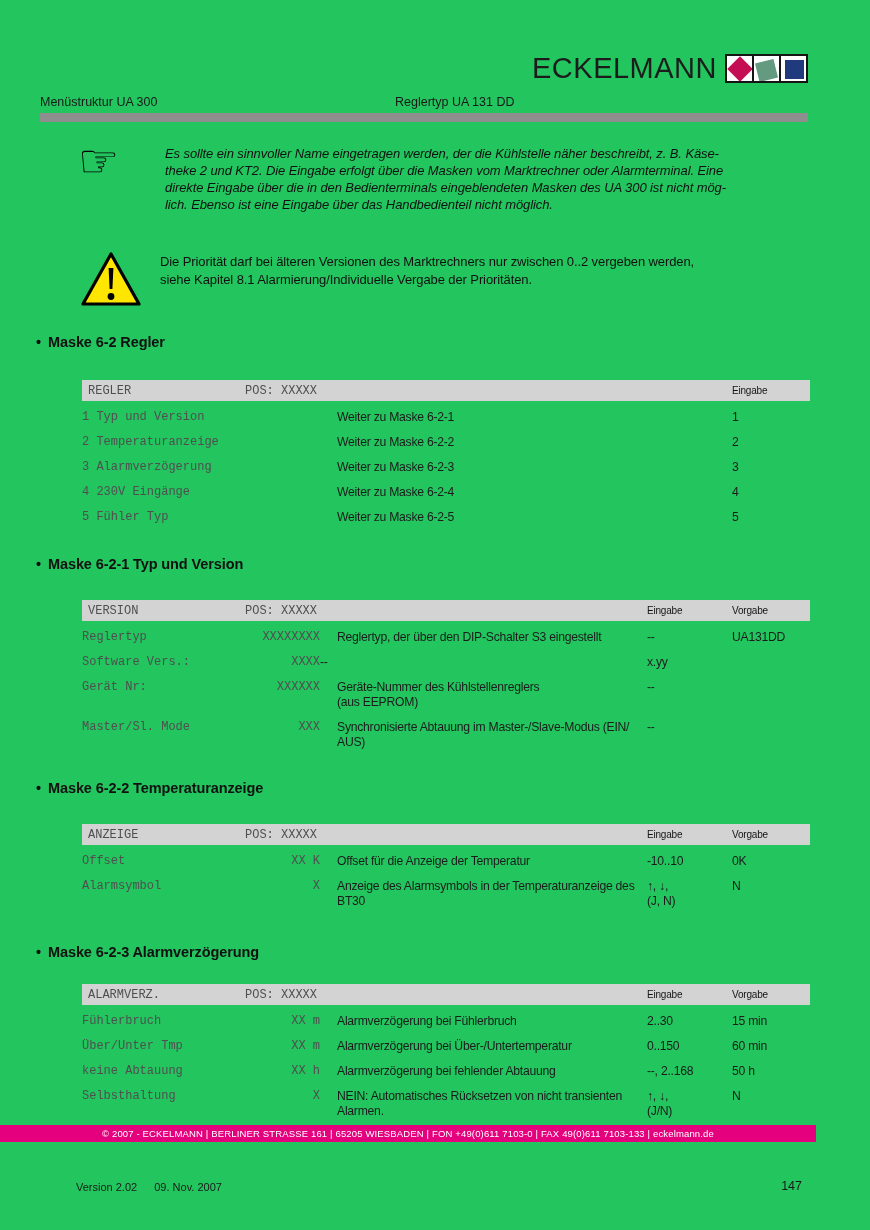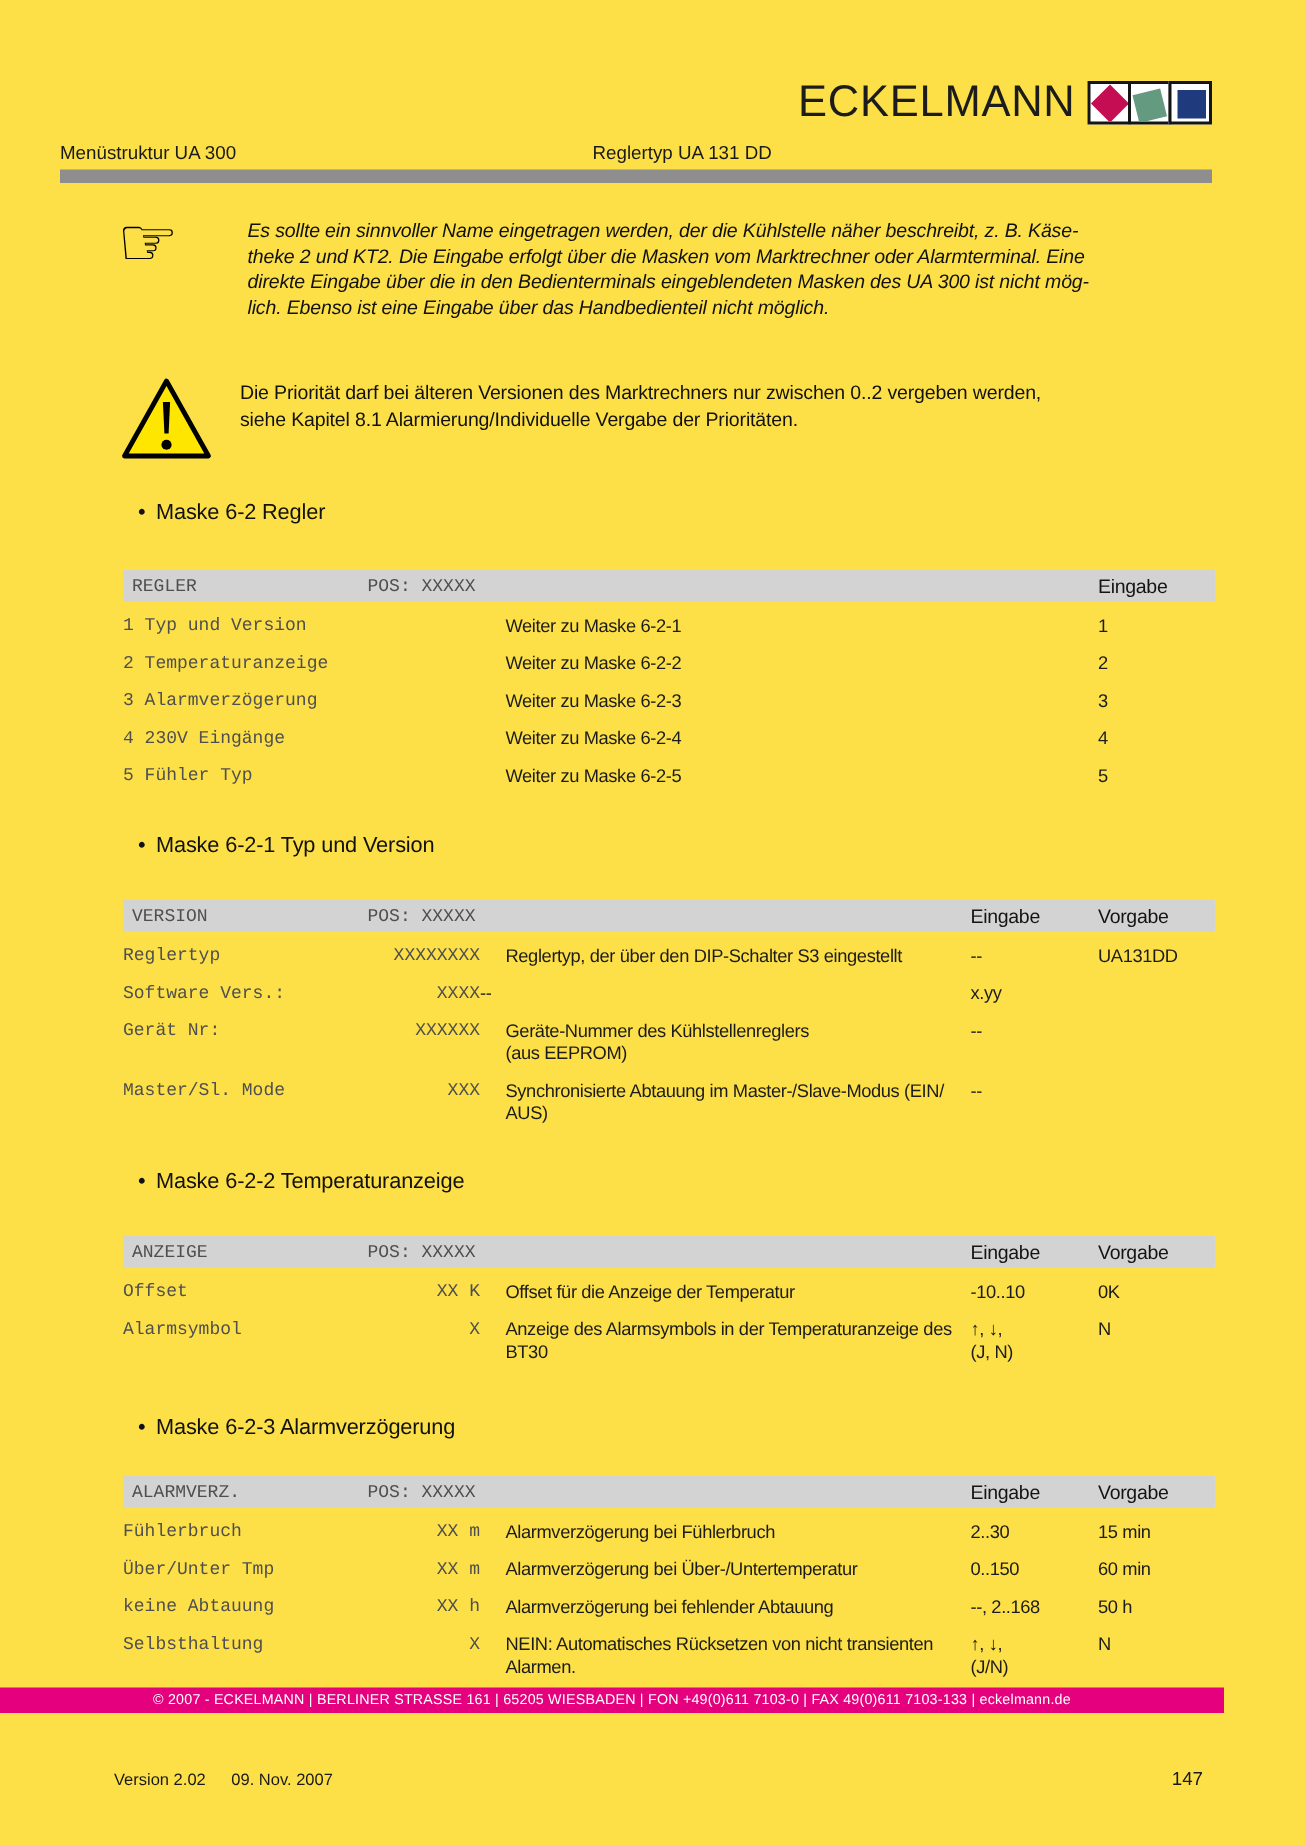--- a/index.html
+++ b/index.html
@@ -1,18 +1,18 @@
 <!DOCTYPE html>
 <html><head>
 <meta charset="utf-8">
 <style>
   * { margin:0; padding:0; box-sizing:border-box; }
   html,body { background:#888; }
   body { font-family:"Liberation Sans", sans-serif; }
-  .page { position:relative; width:870px; height:1230px; background:#fde047; overflow:hidden; margin:0 auto; }
+  .page { position:relative; width:870px; height:1230px; background:#22c55e; overflow:hidden; margin:0 auto; }
 
   
   .logo { position:absolute; top:54px; right:62px; display:flex; align-items:center; gap:10px; }
   .logo-text { font-size:29px; color:#1c1c1c; letter-spacing:0.5px; transform:scaleY(1.02); line-height:1; }
   .logo-tiles { display:flex; }
   .tile { position:relative; width:29px; height:29px; border:2px solid #151515; margin-left:-2px; overflow:hidden; background:#fff; }
   .sq { position:absolute; display:block; }
   .sq1 { width:18px; height:18px; left:4px; top:4px; transform:rotate(45deg); }
   .sq2 { width:19px; height:19px; left:3px; top:5px; transform:rotate(-14deg); }
   .sq3 { width:19px; height:19px; right:2px; bottom:2px; }
@@ -27,36 +27,36 @@
 
   .note { display:flex; margin-left:78px; }
   .note-iconbox { width:87px; flex:0 0 87px; }
   .note-icon { font-size:46px; line-height:40px; color:#000; display:block; margin-top:-4px; }
   .note-text { width:672px; font-size:13px; font-style:italic; line-height:17px; color:#111; white-space:pre-line; letter-spacing:-0.1px; }
 
   .warn { display:flex; margin-left:80px; margin-top:38px; height:58px; }
   .warn-iconbox { width:62px; flex:0 0 62px; }
   .warn-text { margin-left:18px; font-size:13px; line-height:17.5px; color:#111; white-space:pre-line; padding-top:2px; letter-spacing:-0.1px; }
 
-  .mh { margin-left:92px; font-size:14.5px; font-weight:400; color:#111; line-height:18px; letter-spacing:-0.1px; }
+  .mh { margin-left:36px; font-size:14.5px; font-weight:700; color:#111; line-height:18px; letter-spacing:-0.1px; }
   .mh .bullet { margin-right:7px; }
   .mh1 { margin-top:24px; } .mh2 { margin-top:30px; } .mh3 { margin-top:29px; } .mh4 { margin-top:34px; }
 
   .dtable { margin-left:82px; width:728px; }
   .mt1 { margin-top:29px; } .mt2 { margin-top:27px; } .mt3 { margin-top:27px; } .mt4 { margin-top:23px; }
 
   .thead, .trow { display:grid; grid-template-columns:163px 75px 327px 85px 78px; }
   .thead { background:#d3d3d3; height:21px; align-items:center; }
   .thead .c1 { grid-column:1; padding-left:6px; }
   .thead .cpos { grid-column:2 / 4; }
   .thead .c4 { grid-column:4; }
   .thead .c5 { grid-column:5; }
 
   .mono { font-family:"Liberation Mono","DejaVu Sans Mono",monospace; font-size:12px; color:#4f4f4f; }
-  .hdr-col { font-size:13px; color:#141414; letter-spacing:-0.2px; }
+  .hdr-col { font-size:10px; color:#141414; letter-spacing:-0.2px; }
   .sans { font-size:12.2px; color:#1c1c1c; letter-spacing:-0.25px; }
   .pre { white-space:pre-line; }
 
   .trow { margin-top:10px; line-height:15px; }
   .tbody .trow:first-child { margin-top:9px; }
   .trow .c2 { text-align:right; }
   .trow .c3 { padding-left:17px; }
   .desc2 { margin-top:6px; }
 
   

